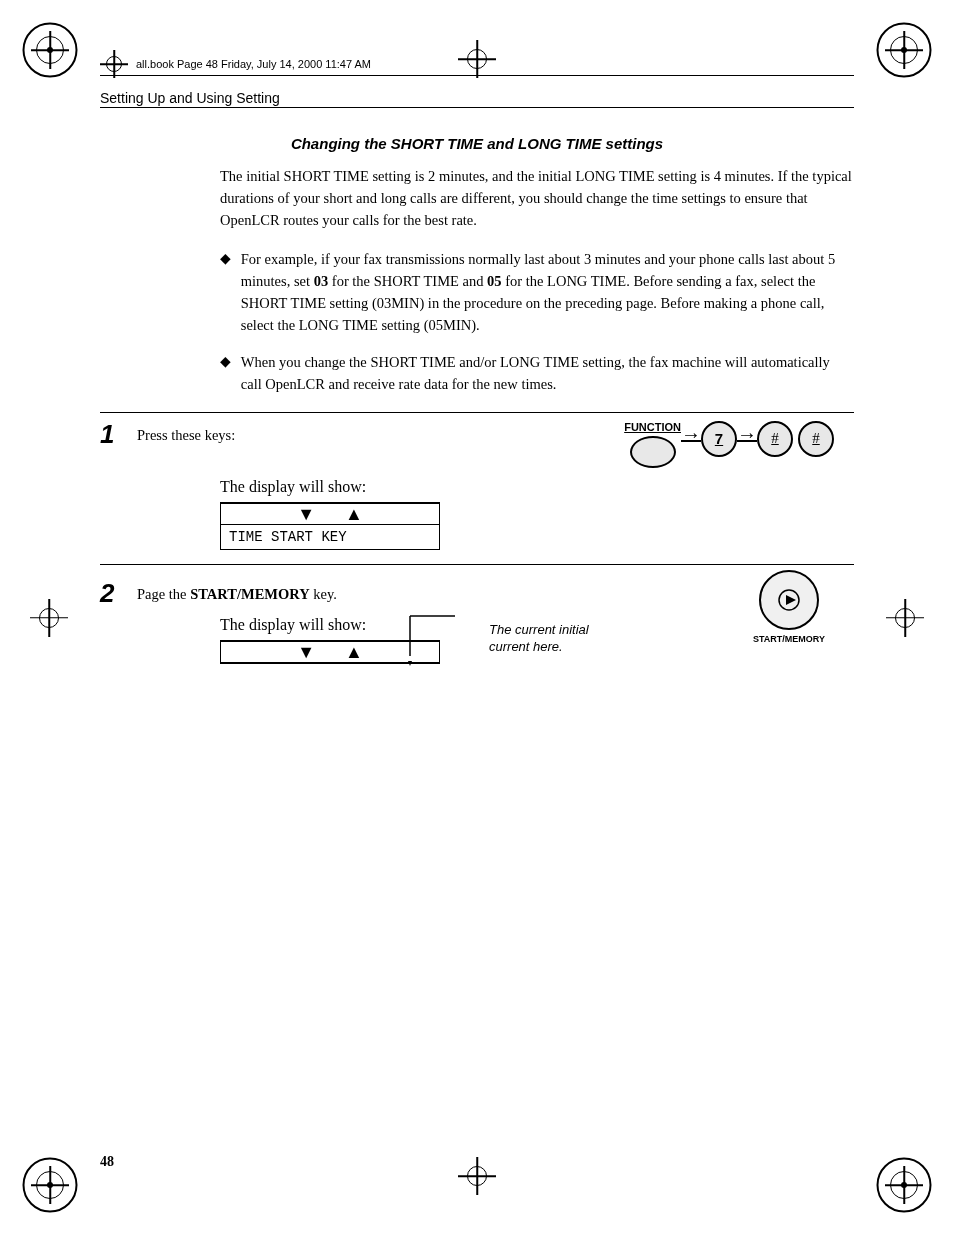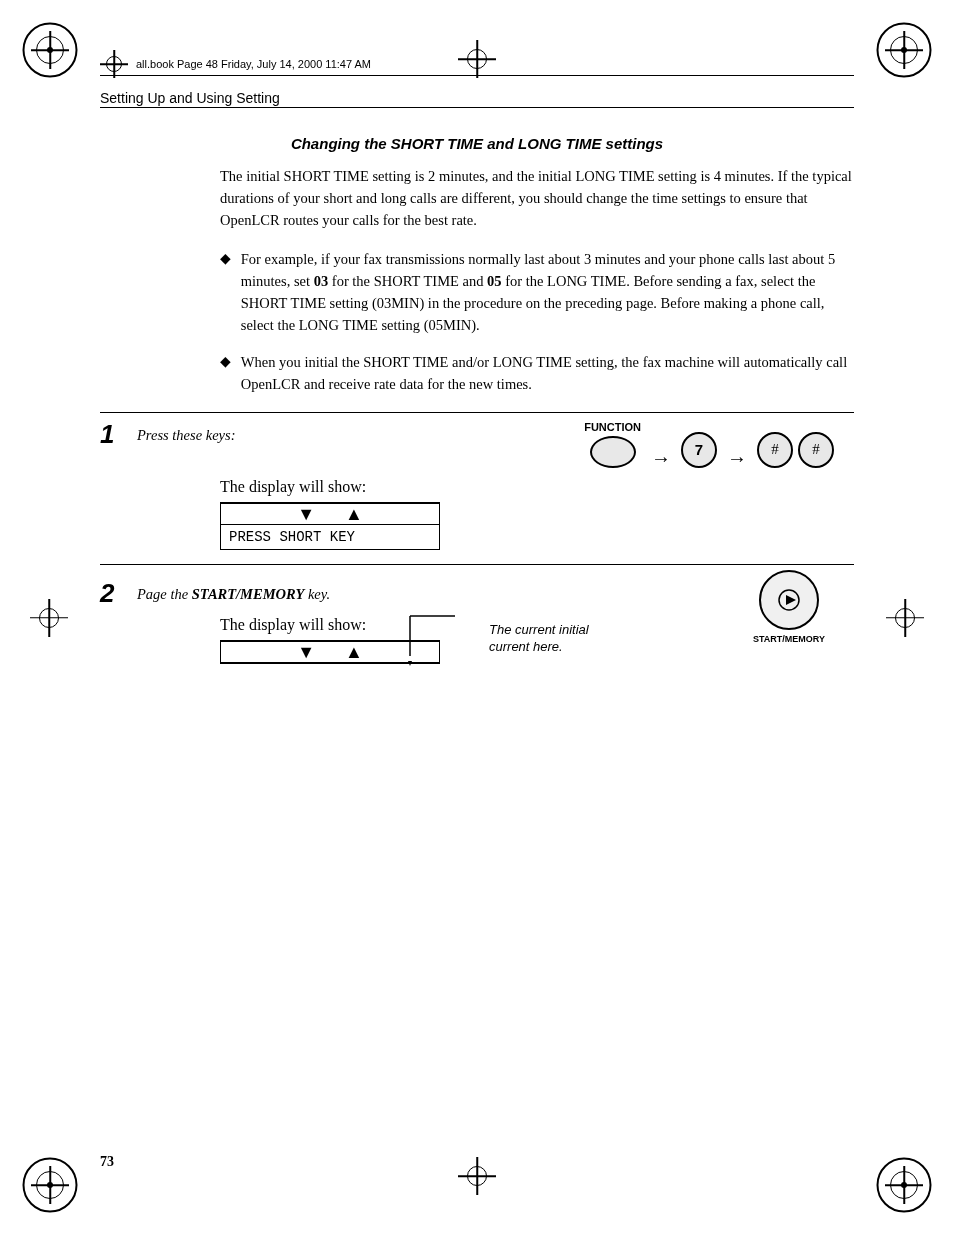--- a/index.html
+++ b/index.html
@@ -177,21 +177,20 @@
       font-family: Arial, sans-serif;
       min-width: 30px;
       margin-right: 5px;
       line-height: 1;
     }
 
     .step-instruction {
       font-size: 14.5px;
       line-height: 1.5;
       flex: 1;
-      font-style: italic;
     }
 
     .display-will-show {
       font-size: 16px;
       margin-bottom: 6px;
     }
 
     
     .step2-area {
       margin-top: 15px;
@@ -333,35 +332,35 @@
 
     <div class="bullet-item">
       <span class="bullet-diamond">◆</span>
       <div class="bullet-text">
         <span>For example, if your fax transmissions normally last about 3 minutes and your phone calls last about 5 minutes, set </span><span class="bold-text">03</span><span> for the SHORT TIME and </span><span class="bold-text">05</span><span> for the LONG TIME. Before sending a fax, select the SHORT TIME setting (03MIN) in the procedure on the preceding page. Before making a phone call, select the LONG TIME setting (05MIN).</span>
       </div>
     </div>
 
     <div class="bullet-item">
       <span class="bullet-diamond">◆</span>
-      <div class="bullet-text">When you initial the SHORT TIME and/or LONG TIME setting, the fax machine will automatically call OpenLCR and receive rate data for the new times.</div>
+      <div class="bullet-text">When you change the SHORT TIME and/or LONG TIME setting, the fax machine will automatically call OpenLCR and receive rate data for the new times.</div>
     </div>
 
   </div>
 
   <div class="section-hr"></div>
 
   <div class="step-section">
     <div style="display:flex; align-items:flex-start;">
       <div style="display:flex; align-items:flex-start; flex:1;">
         <div class="step-number" style="font-size:26px;font-weight:bold;font-style:italic;font-family:Arial,sans-serif;min-width:32px;">1</div>
         <div class="step-instruction" style="padding-top:4px;">Press these keys:</div>
       </div>
 
-      <div style="display:flex; align-items:flex-end; gap:10px; margin-left:20px; margin-right:20px;">
+      <div style="display:flex; align-items:flex-start; margin-left:20px; margin-right:20px;text-decoration:underline;">
         <div class="function-container">
           <div style="font-size:11px;font-family:Arial,sans-serif;font-weight:bold;margin-bottom:3px;">FUNCTION</div>
           <div style="width:46px;height:32px;border-radius:50%;border:2px solid #000;display:flex;align-items:center;justify-content:center;background:#e8e8e8;"></div>
         </div>
         <div style="font-size:20px;font-weight:bold;">→</div>
         <div style="width:36px;height:36px;border-radius:50%;border:2px solid #000;display:flex;align-items:center;justify-content:center;font-family:Arial,sans-serif;font-weight:bold;font-size:15px;background:#e8e8e8;">7</div>
         <div style="font-size:20px;font-weight:bold;">→</div>
         <div style="display:flex;gap:5px;">
           <div style="width:36px;height:36px;border-radius:50%;border:2px solid #000;display:flex;align-items:center;justify-content:center;font-size:15px;background:#e8e8e8;">#</div>
           <div style="width:36px;height:36px;border-radius:50%;border:2px solid #000;display:flex;align-items:center;justify-content:center;font-size:15px;background:#e8e8e8;">#</div>
@@ -369,21 +368,21 @@
       </div>
     </div>
 
     <div style="margin-left:120px; margin-top:10px;">
       <div class="display-will-show">The display will show:</div>
       <div class="lcd-wrapper">
         <div style="display:flex;justify-content:center;gap:30px;border-top:1px solid #000;border-bottom:1px solid #000;padding:1px 0;">
           <span style="font-size:18px;line-height:1;">▼</span>
           <span style="font-size:18px;line-height:1;">▲</span>
         </div>
-        <div class="lcd-bottom-row">PRESS SHORT KEY</div>
+        <div class="lcd-bottom-row">TIME START KEY</div>
       </div>
     </div>
   </div>
 
   <div class="section-hr" style="margin-top:14px;"></div>
 
   <div class="step-section step2-area">
     <div class="step2-row">
       <div class="step2-left">
         <div style="display:flex;align-items:flex-start;margin-bottom:10px;">
@@ -428,21 +427,21 @@
             </svg>
           </div>
         </div>
         <div style="font-size:9px;font-family:Arial,sans-serif;text-align:center;margin-top:4px;font-weight:bold;">START/MEMORY</div>
       </div>
     </div>
   </div>
 
 </div>
 
-<div class="page-number">73</div>
+<div class="page-number">48</div>
 
 <div style="position:absolute;bottom:40px;left:50%;transform:translateX(-50%);width:38px;height:38px;">
   <div style="position:absolute;top:50%;left:0;width:100%;height:1.5px;background:#000;transform:translateY(-50%)"></div>
   <div style="position:absolute;left:50%;top:0;width:1.5px;height:100%;background:#000;transform:translateX(-50%)"></div>
   <div style="position:absolute;top:50%;left:50%;transform:translate(-50%,-50%);width:20px;height:20px;border-radius:50%;border:1.5px solid #000;"></div>
 </div>
 
 <div style="position:absolute;top:40px;left:50%;transform:translateX(-50%);width:38px;height:38px;">
   <div style="position:absolute;top:50%;left:0;width:100%;height:1.5px;background:#000;transform:translateY(-50%)"></div>
   <div style="position:absolute;left:50%;top:0;width:1.5px;height:100%;background:#000;transform:translateX(-50%)"></div>

